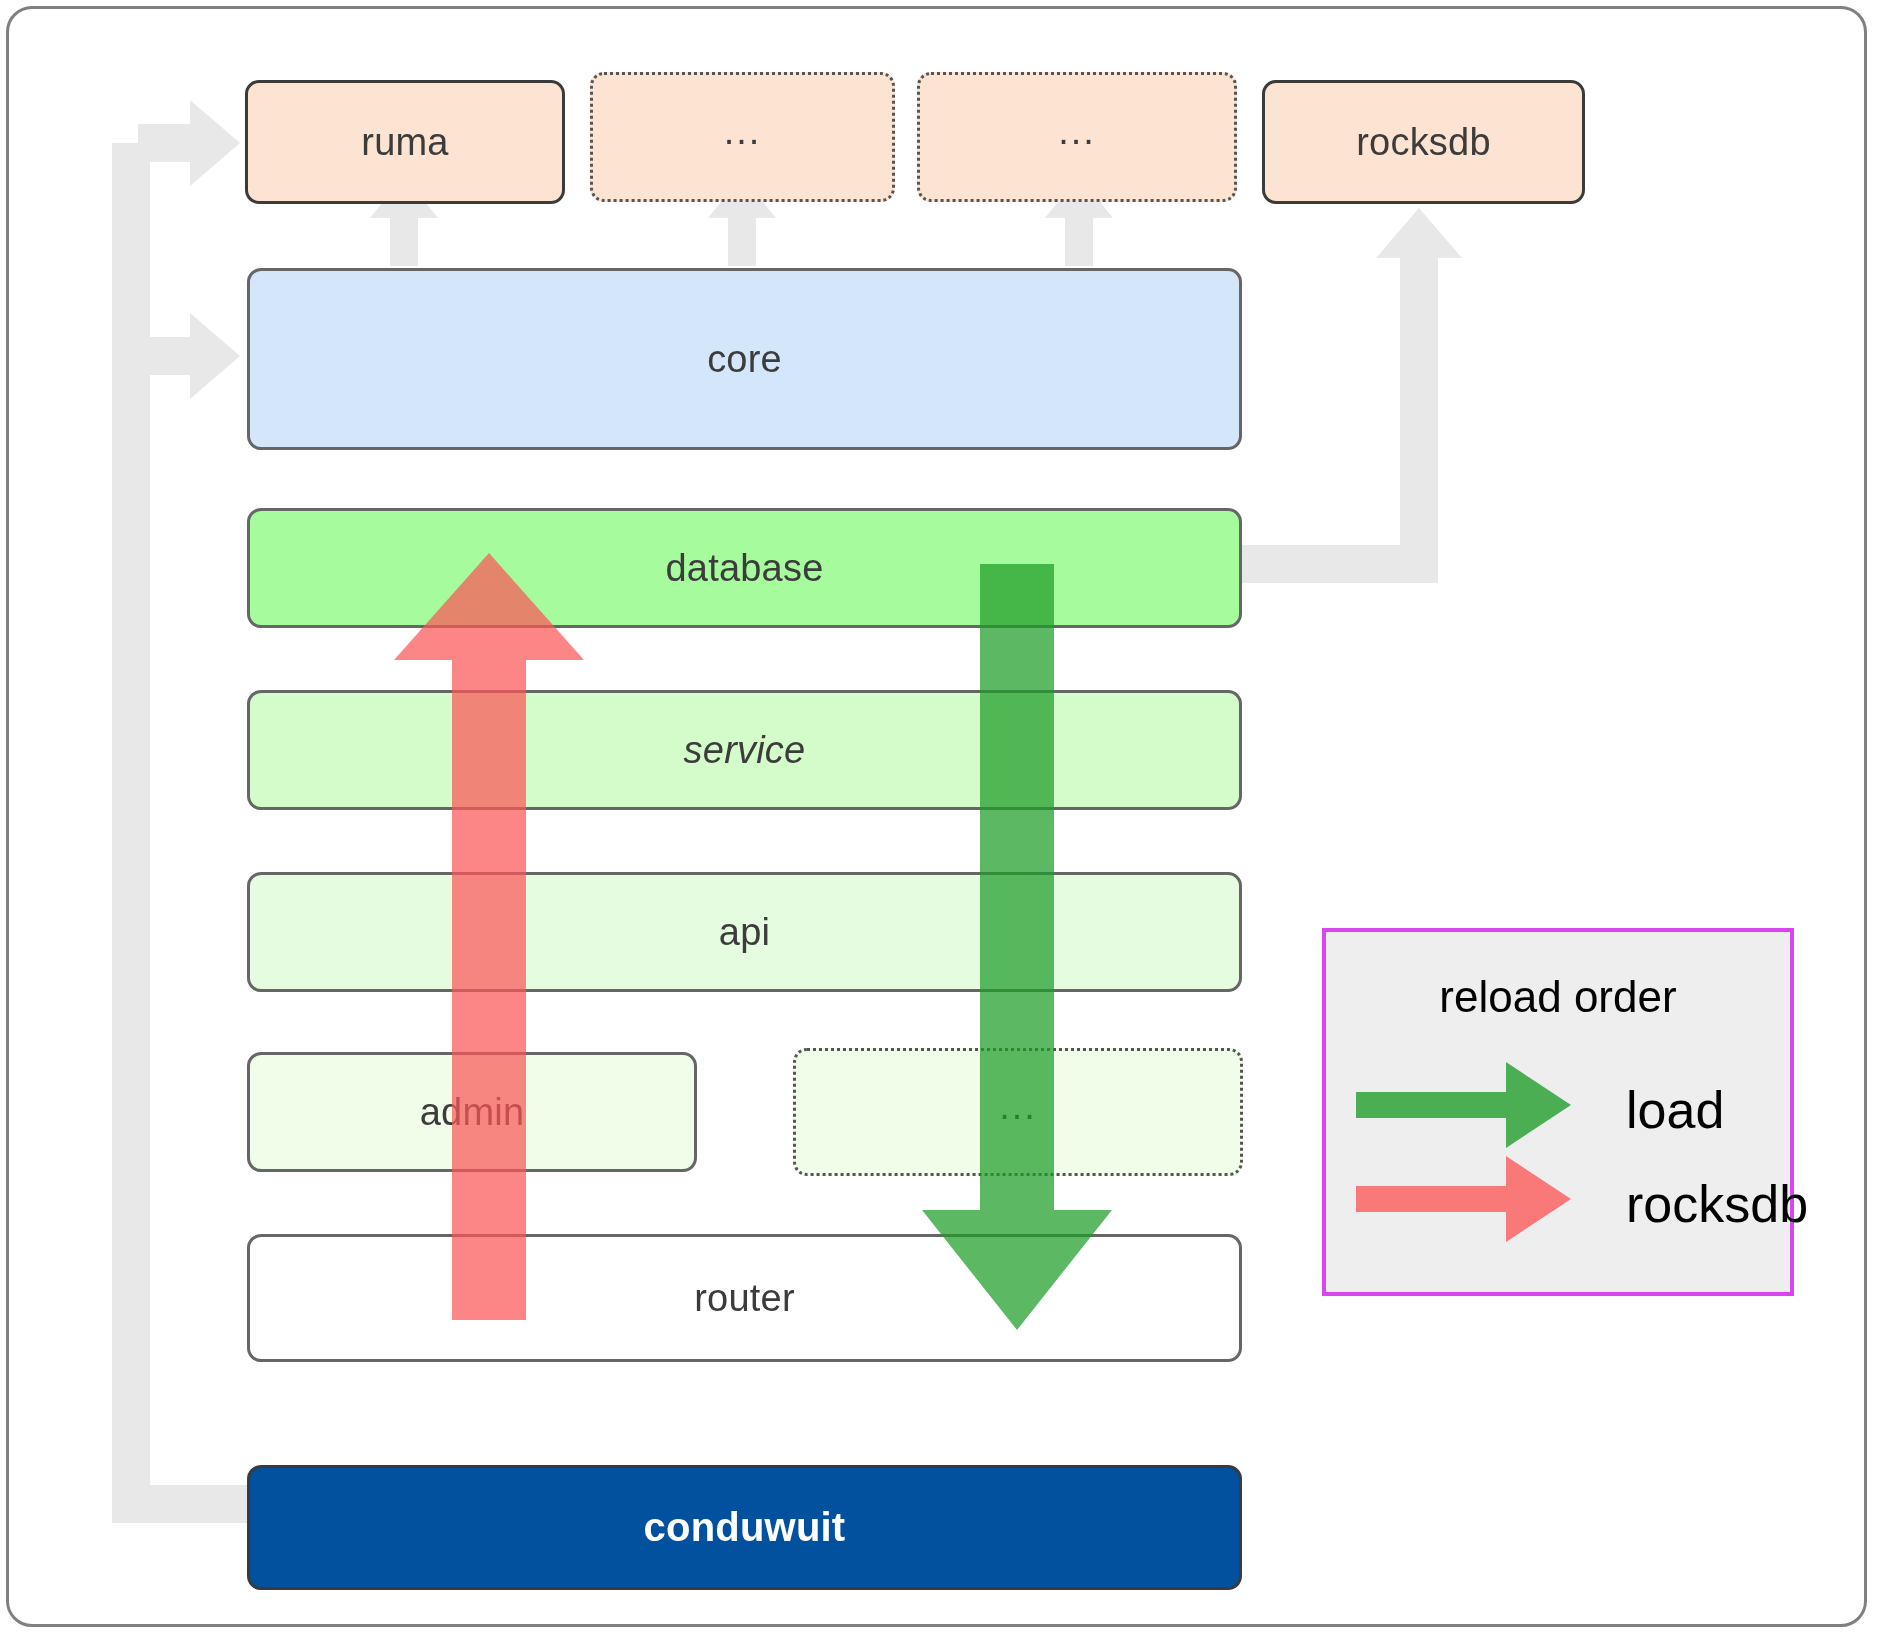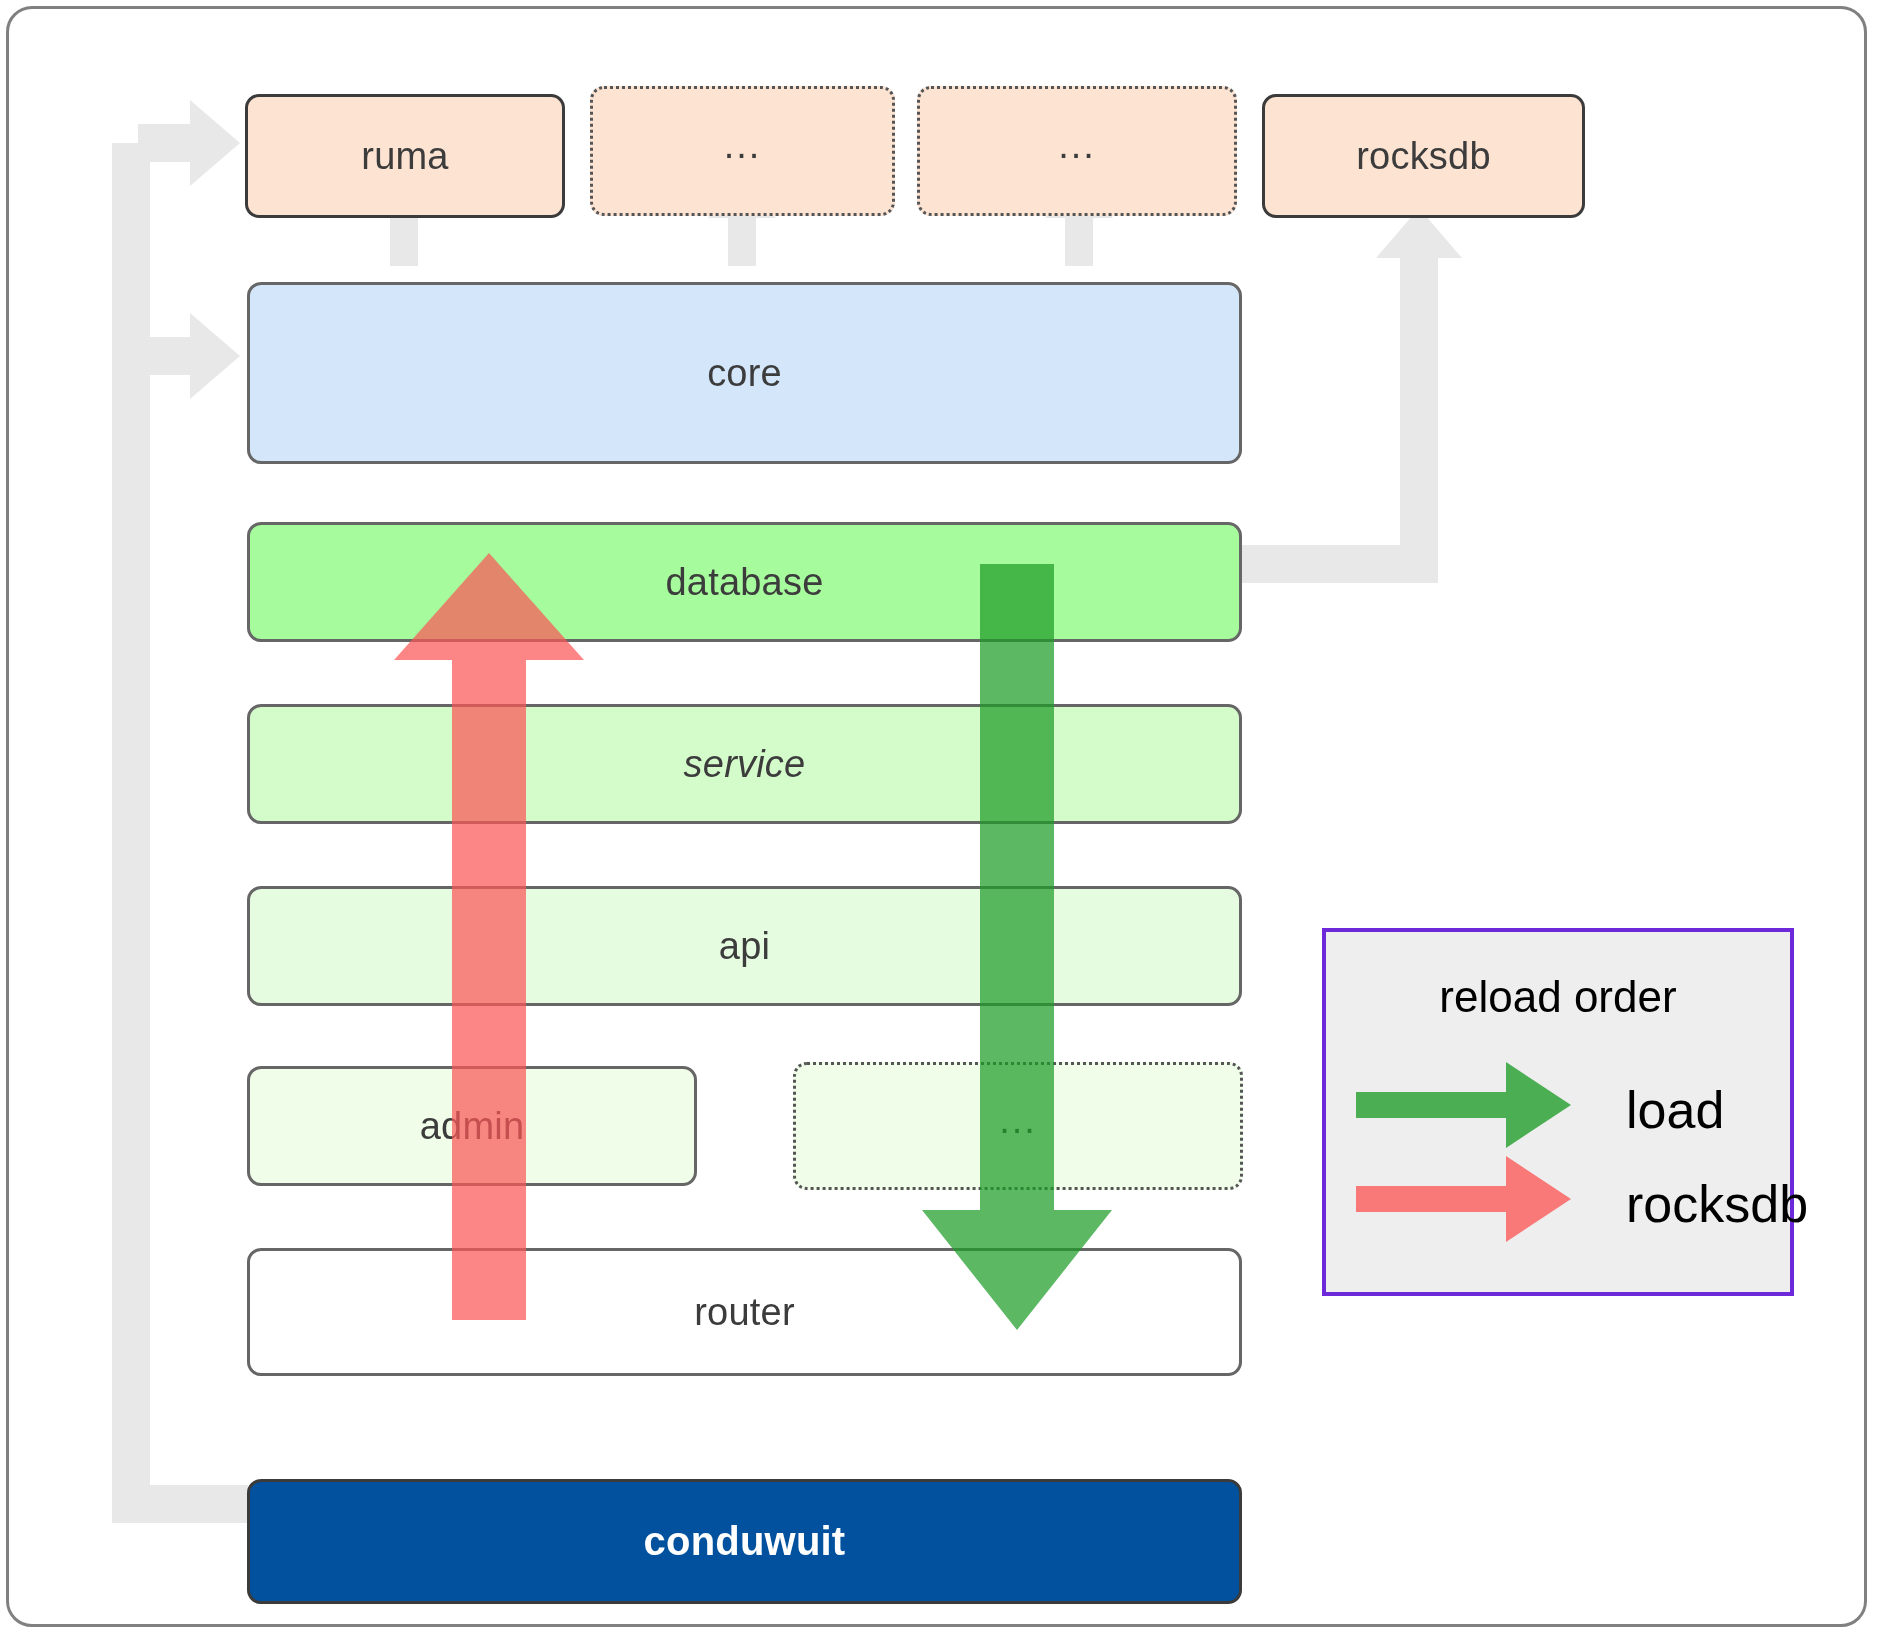--- a/index.html
+++ b/index.html
@@ -64,31 +64,31 @@
   
   .layer {
     position: absolute;
     left: 0; top: 0;
     width: 1883px;
     height: 1643px;
     pointer-events: none;
   }
   .layer.below { z-index: 1; }
   .layer.above { z-index: 5; }
-  .nodes-layer { position: absolute; left:0; top:14px; width:1883px; height:1193px; z-index: 3;}
+  .nodes-layer { position: absolute; left:0; top:0; width:1883px; height:1193px; z-index: 3;}
 
   
   .legend {
     position: absolute;
     left: 1322px;
     top: 928px;
     width: 472px;
     height: 368px;
     background: #efeeee;
-    border: 4px solid #6d28d9;
+    border: 4px solid #d946ef;
     box-sizing: border-box;
     z-index: 4;
   }
   .legend-title {
     position: absolute;
     left: 0; right: 0;
     top: 40px;
     text-align: center;
     font-size: 44px;
     color: #000000;

